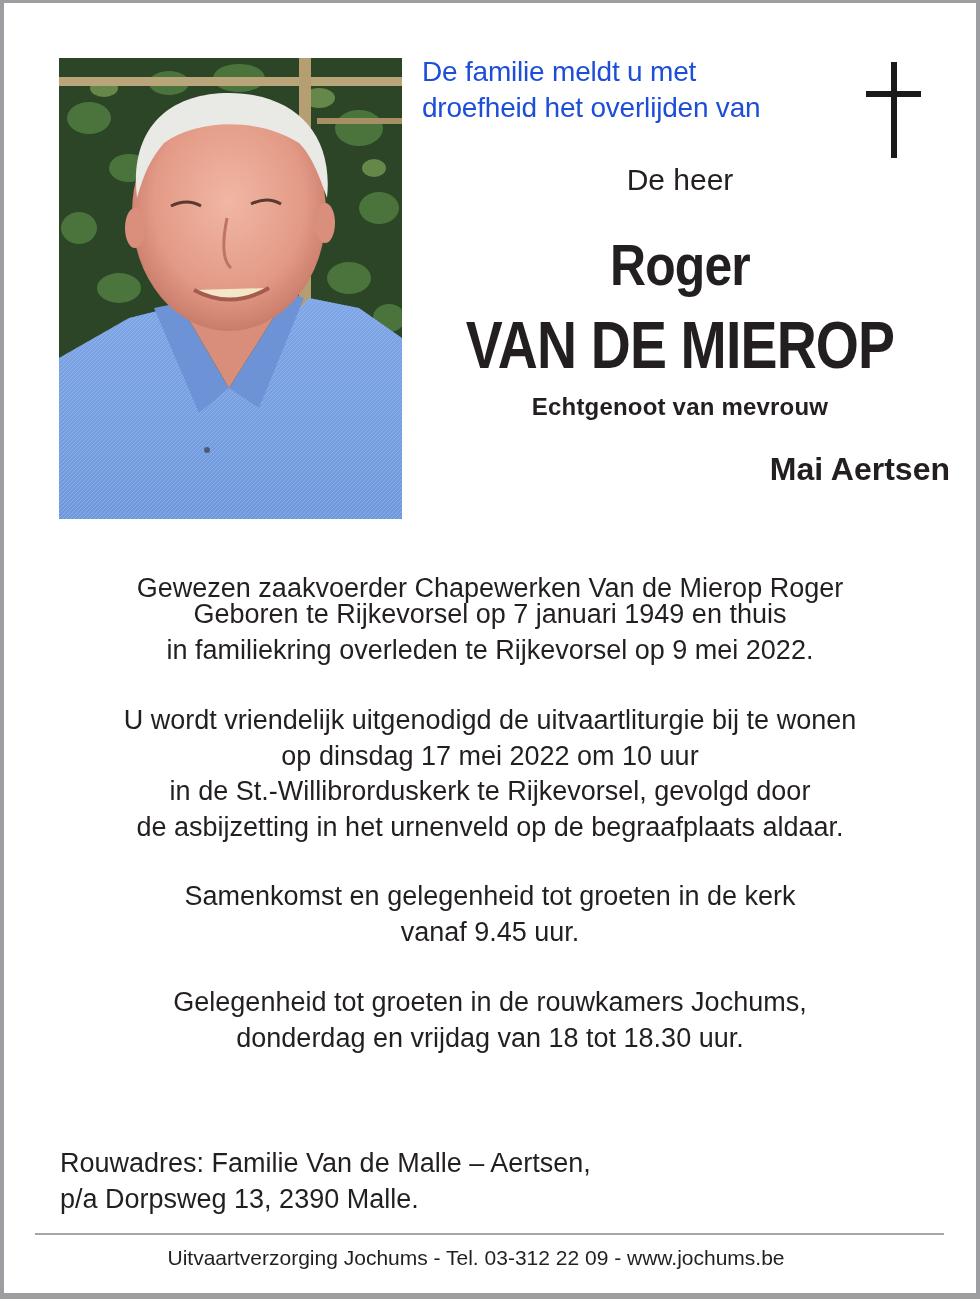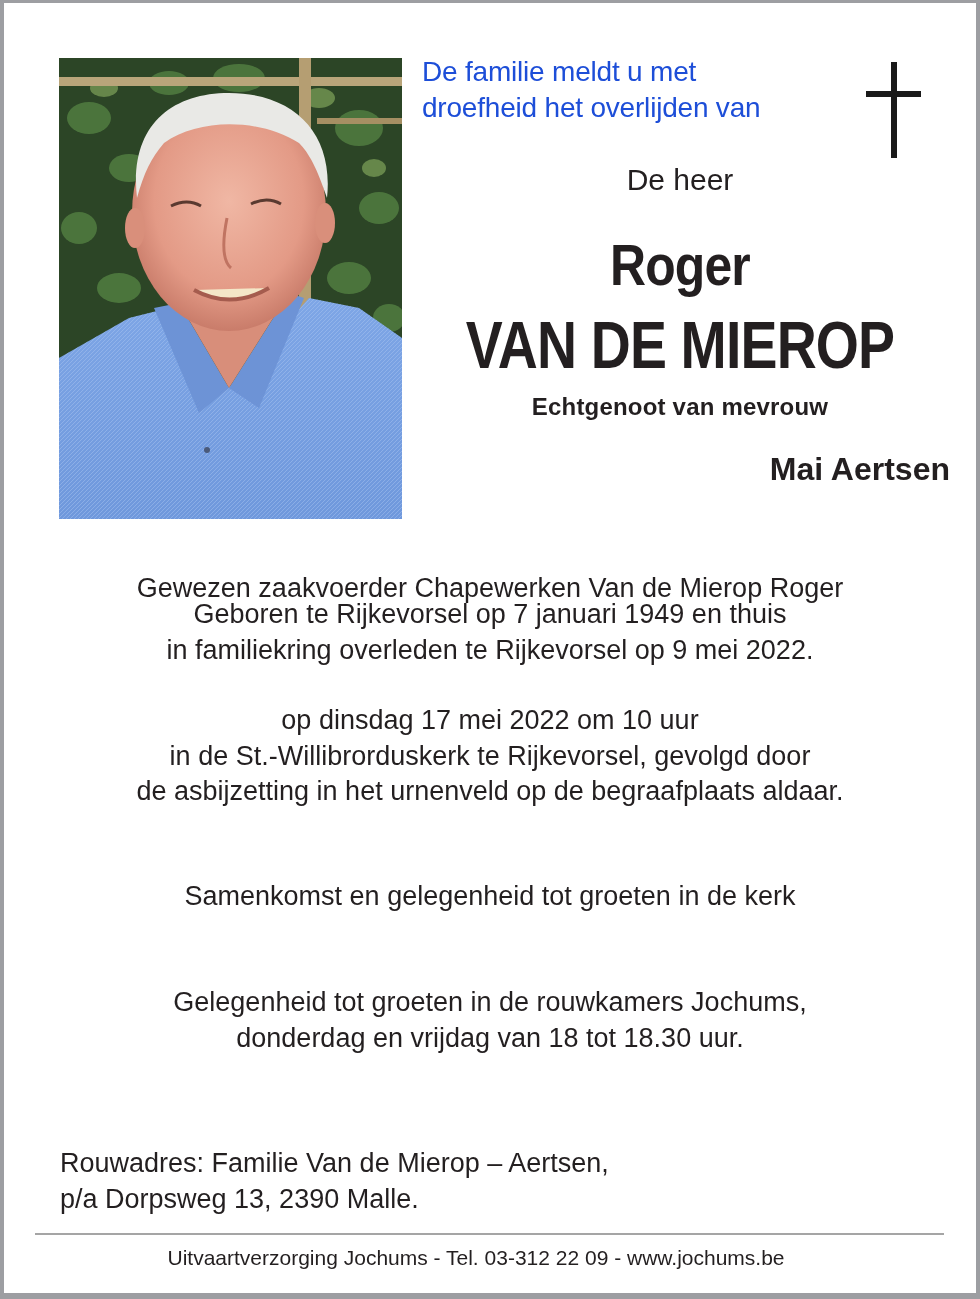--- a/index.html
+++ b/index.html
@@ -157,34 +157,36 @@
 <div class="body-text p1">
   <p>Gewezen zaakvoerder Chapewerken Van de Mierop Roger</p>
 </div>
 
 <div class="body-text p2">
   <p>Geboren te Rijkevorsel op 7 januari 1949 en thuis</p>
   <p>in familiekring overleden te Rijkevorsel op 9 mei 2022.</p>
 </div>
 
 <div class="body-text p3">
+  <p>U wordt vriendelijk uitgenodigd de uitvaartliturgie bij te wonen</p>
   <p>op dinsdag 17 mei 2022 om 10 uur</p>
   <p>in de St.-Willibrorduskerk te Rijkevorsel, gevolgd door</p>
   <p>de asbijzetting in het urnenveld op de begraafplaats aldaar.</p>
 </div>
 
 <div class="body-text p4">
   <p>Samenkomst en gelegenheid tot groeten in de kerk</p>
+  <p>vanaf 9.45 uur.</p>
 </div>
 
 <div class="body-text p5">
   <p>Gelegenheid tot groeten in de rouwkamers Jochums,</p>
   <p>donderdag en vrijdag van 18 tot 18.30 uur.</p>
 </div>
 
 <div class="address">
-  <p>Rouwadres: Familie Van de Mierop – Aertsen,</p>
+  <p>Rouwadres: Familie Van de Malle – Aertsen,</p>
   <p>p/a Dorpsweg 13, 2390 Malle.</p>
 </div>
 
 <div class="divider"></div>
 
 <div class="footer">Uitvaartverzorging Jochums - Tel. 03-312 22 09 - www.jochums.be</div>
 
 </body></html>

